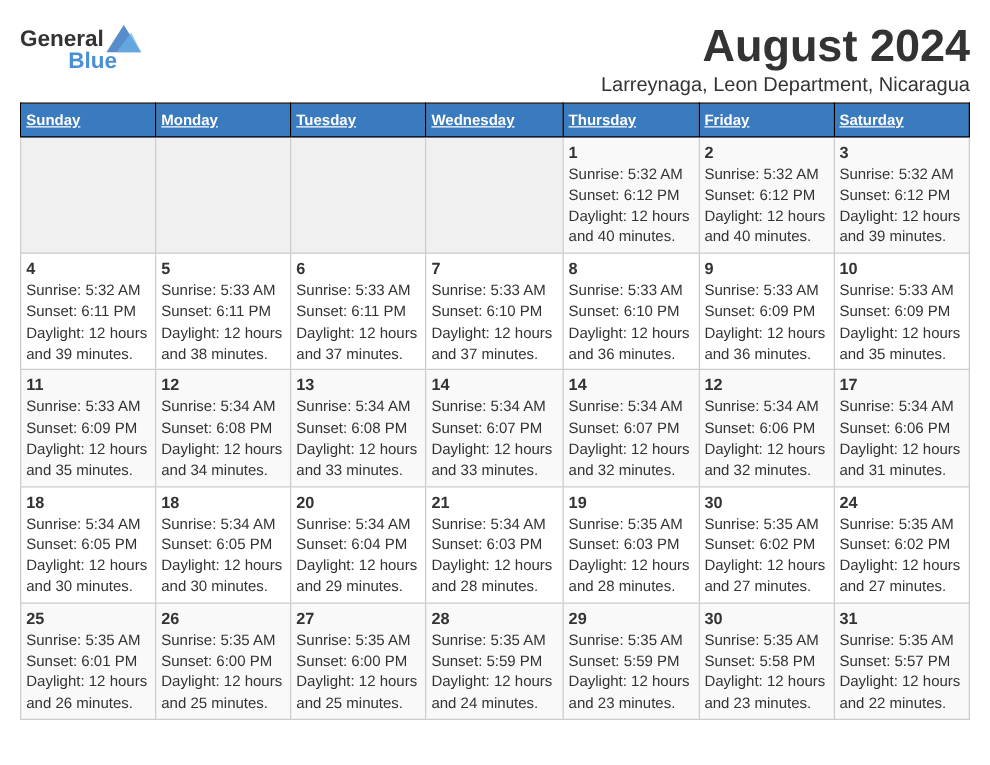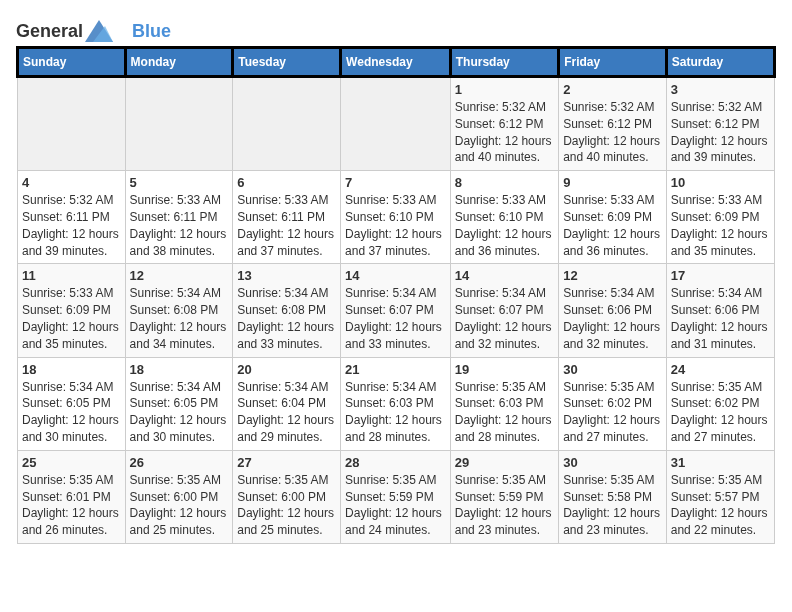--- a/index.html
+++ b/index.html
@@ -54,21 +54,22 @@
       border-collapse: collapse;
       font-size: 11px;
     }
     .calendar-table thead th {
       background-color: #3a7abf;
       color: #fff;
       padding: 6px 4px;
       text-align: left;
       font-size: 12px;
       font-weight: bold;
-      border: 3px solid #000000;
+      border: 1px solid #000000;
+      text-decoration: underline;
     }
     .calendar-table tbody td {
       border: 1px solid #ccc;
       vertical-align: top;
       padding: 4px;
       width: 113px;
       min-height: 80px;
       background: #fff;
     }
     .calendar-table tbody tr:nth-child(odd) td {
@@ -90,32 +91,34 @@
     }
     .empty-cell {
       background: #f0f0f0 !important;
     }
   </style>
 </head>
 <body>
 
 <div class="header-area">
   <div class="logo">
-    <div style="display:flex; flex-direction:row; align-items:flex-end;">
+    <div style="display:flex; flex-direction:column; align-items:center;">
       <div style="display:flex; align-items:center;">
         <span class="logo-text-general">General</span>
         <svg class="logo-icon" viewBox="0 0 28 22" xmlns="http://www.w3.org/2000/svg">
           <polygon points="0,22 14,0 28,22" fill="#3a7abf" opacity="0.85"></polygon>
           <polygon points="8,22 20,6 28,22" fill="#6ab0e8" opacity="0.7"></polygon>
         </svg>
       </div>
       <span class="logo-text-blue" style="margin-top:-4px; margin-left:19px;">Blue</span>
     </div>
   </div>
   <div class="title-area">
+    <div class="month-title">August 2024</div>
+    <div class="location-title">Larreynaga, Leon Department, Nicaragua</div>
   </div>
 </div>
 
 <table class="calendar-table">
   <thead>
     <tr>
     <th>Sunday</th>
         <th>Monday</th>
         <th>Tuesday</th>
         <th>Wednesday</th>

